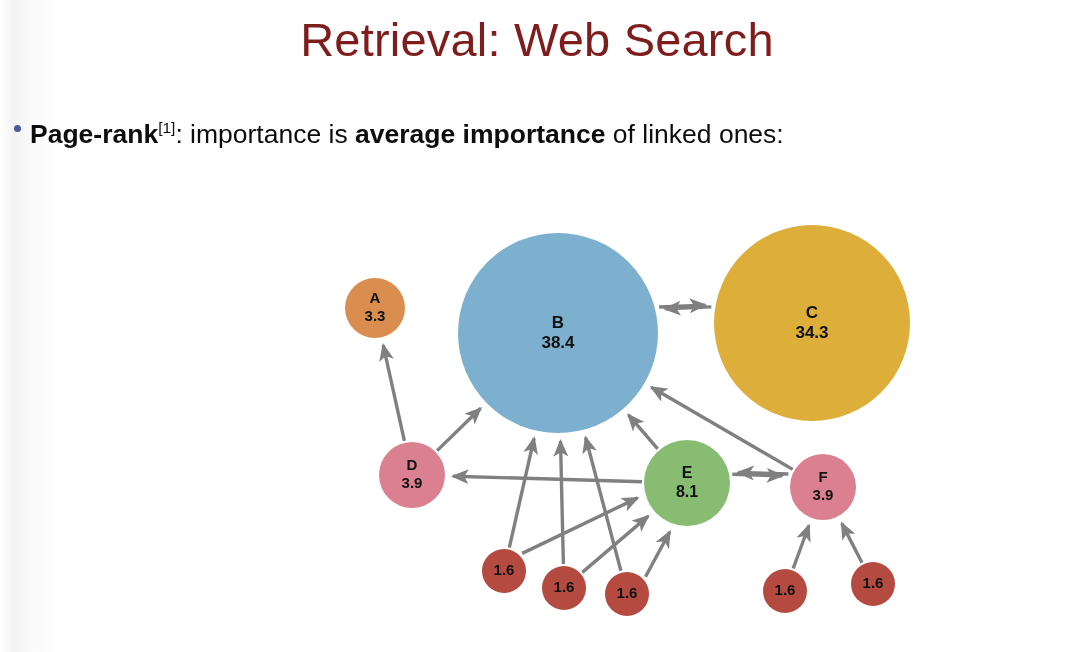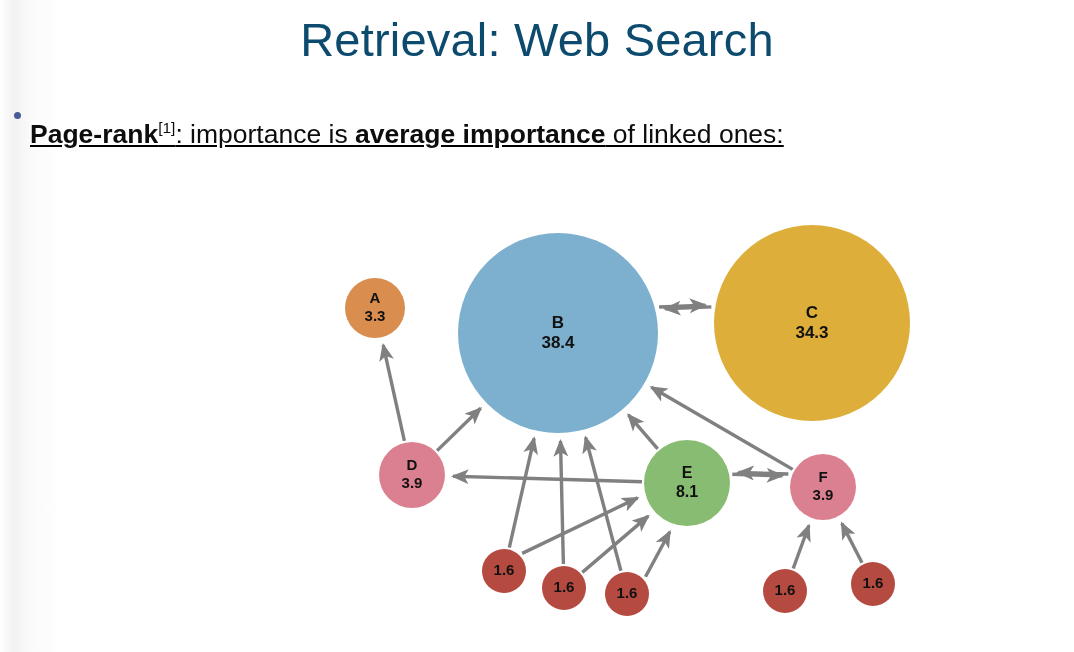--- a/index.html
+++ b/index.html
@@ -19,34 +19,33 @@
   
   .slide-title {
     position: absolute;
     left: 0;
     top: 12px;
     width: 1074px;
     text-align: center;
     font-size: 47px;
     line-height: 56px;
     font-weight: 400;
-    color: #0c4a6e;
+    color: #7f1d1d;
     letter-spacing: 0.2px;
     white-space: nowrap;
   }
 
   
   .bullet-row {
     position: absolute;
     left: 14px;
     top: 118px;
     display: flex;
-    align-items: flex-start;
+    align-items: center;
     white-space: nowrap;
-    text-decoration: underline;
   }
   .bullet-dot {
     width: 7px;
     height: 7px;
     border-radius: 50%;
     background: #4A5B9A;
     display: inline-block;
     margin-right: 9px;
     position: relative;
     top: -6px;

